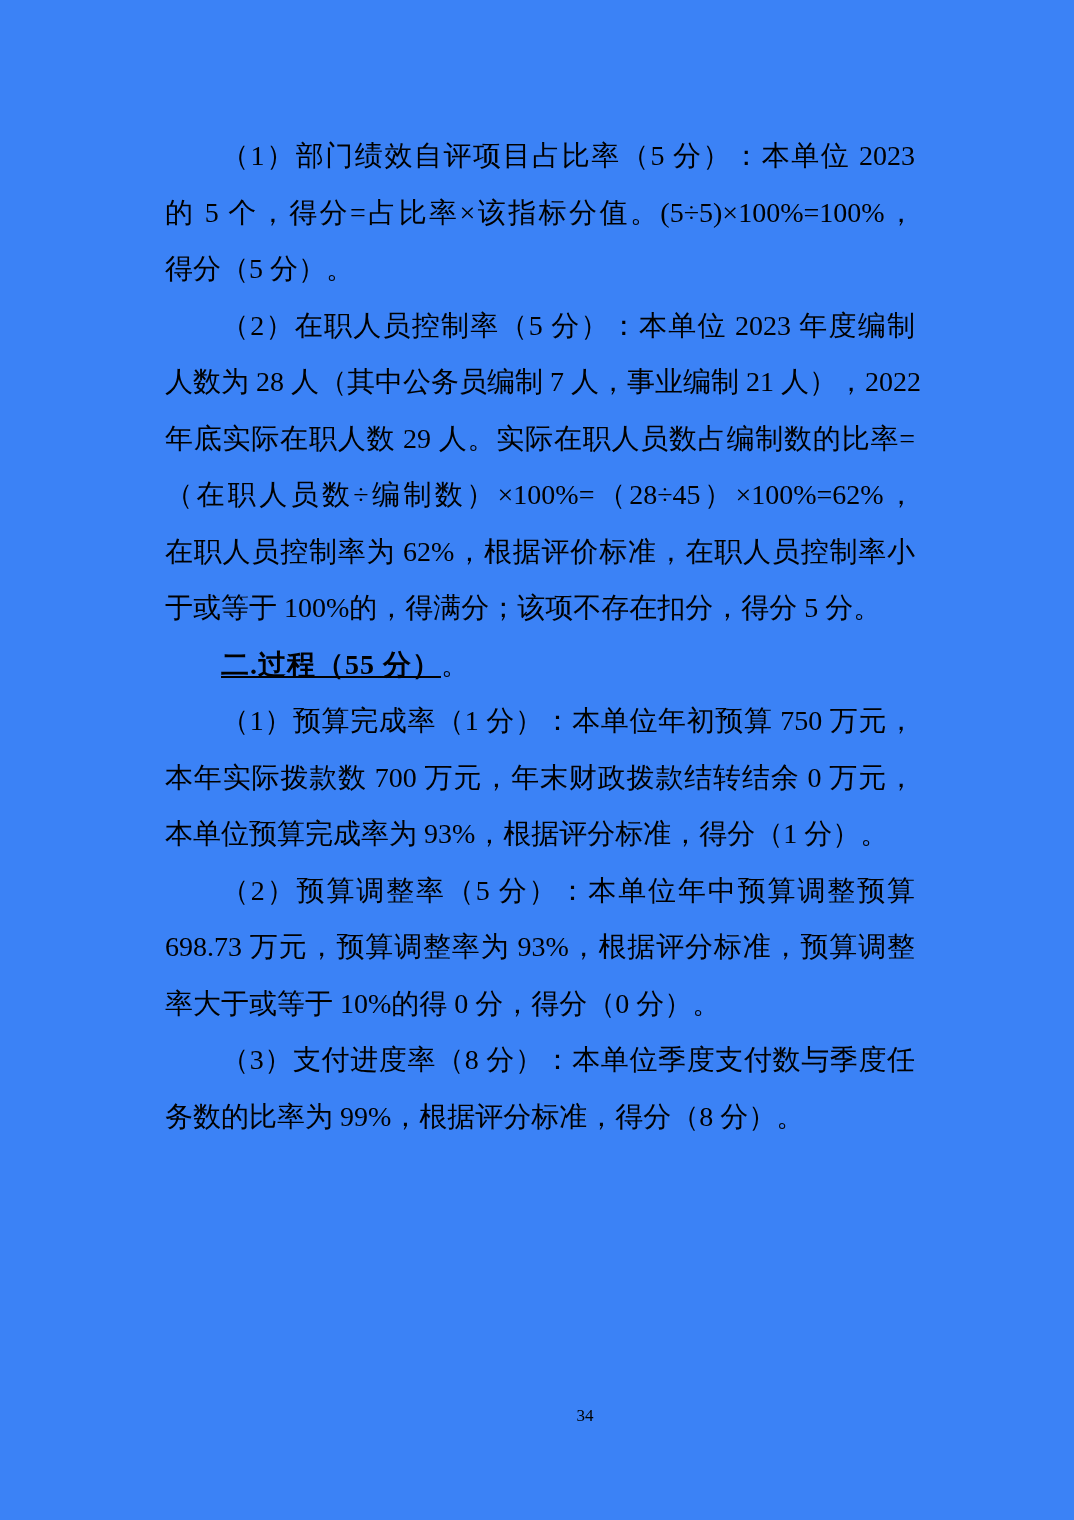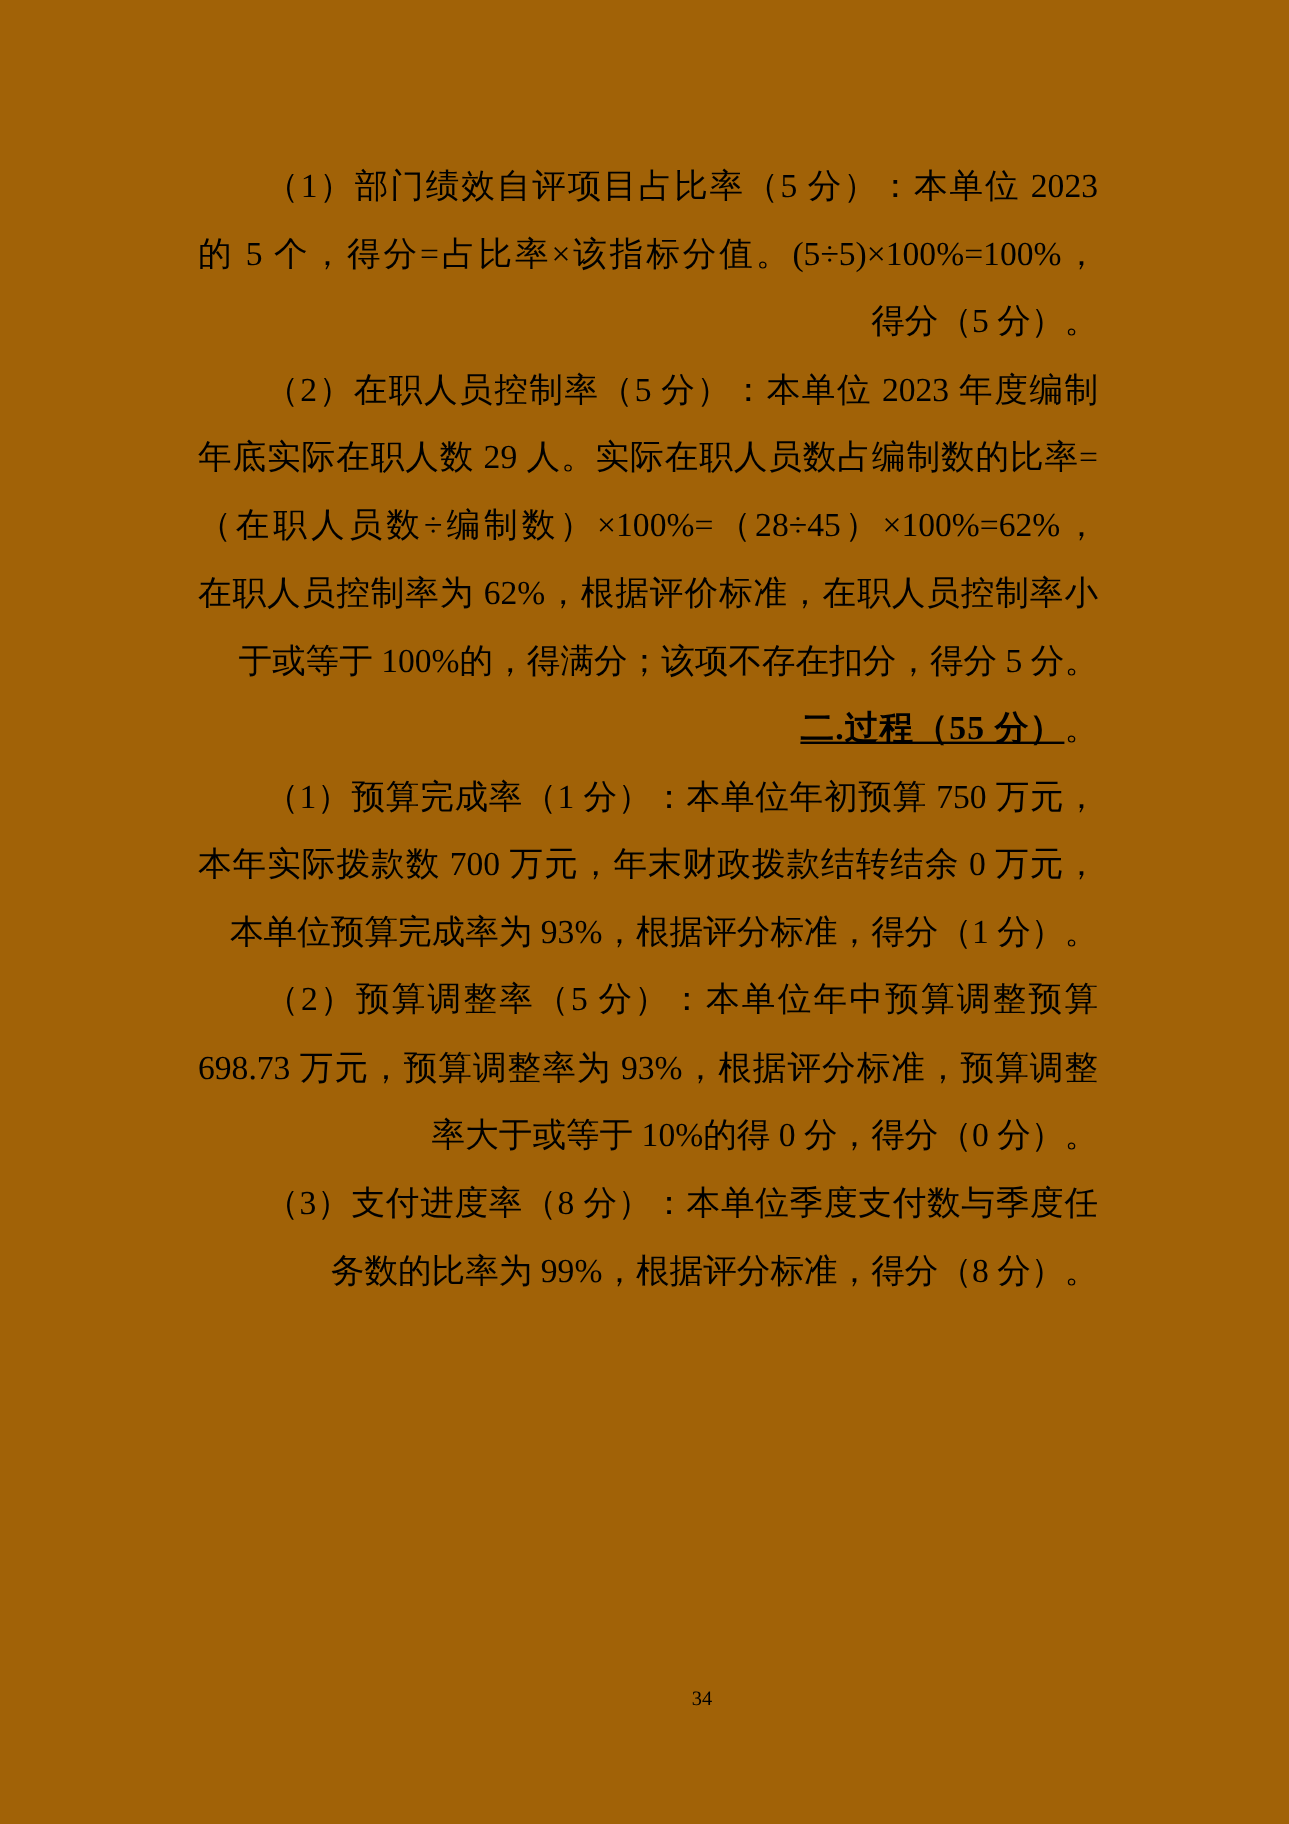--- a/index.html
+++ b/index.html
@@ -4,36 +4,36 @@
 <style>
   html, body {
     margin: 0;
     padding: 0;
     background: #ffffff;
   }
   .page {
     position: relative;
     width: 1074px;
     height: 1520px;
-    background: #a16207;
+    background: #3b82f6;
     color: #000000;
     font-family: "Liberation Serif", "DejaVu Serif", serif;
     overflow: hidden;
   }
   .content {
     position: absolute;
     left: 165px;
     top: 128px;
     width: 750px;
     font-size: 28px;
     line-height: 56.5px;
   }
   .line {
     white-space: nowrap;
-    text-align: right;
+    text-align: left;
   }
   .just {
     text-align: justify;
     text-align-last: justify;
   }
   .first {
     text-indent: 2em;
   }
   .heading .b {
     font-weight: 700;
@@ -55,20 +55,21 @@
 <body>
 
 <div class="page">
   <div class="content">
 
     <div class="line just first">（1）部门绩效自评项目占比率（5 分）：本单位 2023</div>
     <div class="line just">的 5 个，得分=占比率×该指标分值。(5÷5)×100%=100%，</div>
     <div class="line">得分（5 分）。</div>
 
     <div class="line just first">（2）在职人员控制率（5 分）：本单位 2023 年度编制</div>
+    <div class="line just">人数为 28 人（其中公务员编制 7 人，事业编制 21 人），2022</div>
     <div class="line just">年底实际在职人数 29 人。实际在职人员数占编制数的比率=</div>
     <div class="line just">（在职人员数÷编制数）×100%=（28÷45）×100%=62%，</div>
     <div class="line just">在职人员控制率为 62%，根据评价标准，在职人员控制率小</div>
     <div class="line">于或等于 100%的，得满分；该项不存在扣分，得分 5 分。</div>
 
     <div class="line first heading">
       <span class="b">二.过程（55 分）</span><span>。</span>
     </div>
 
 

